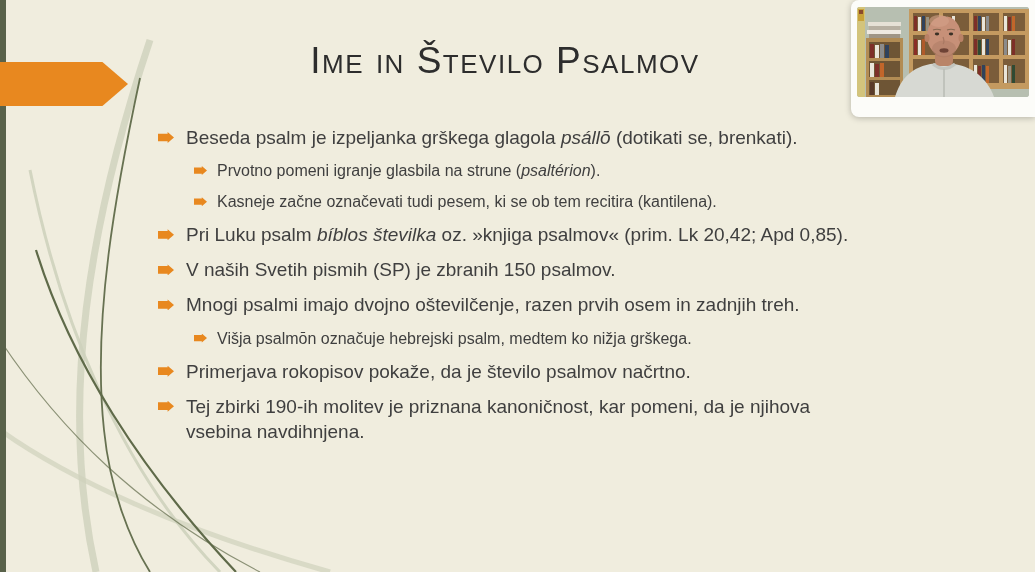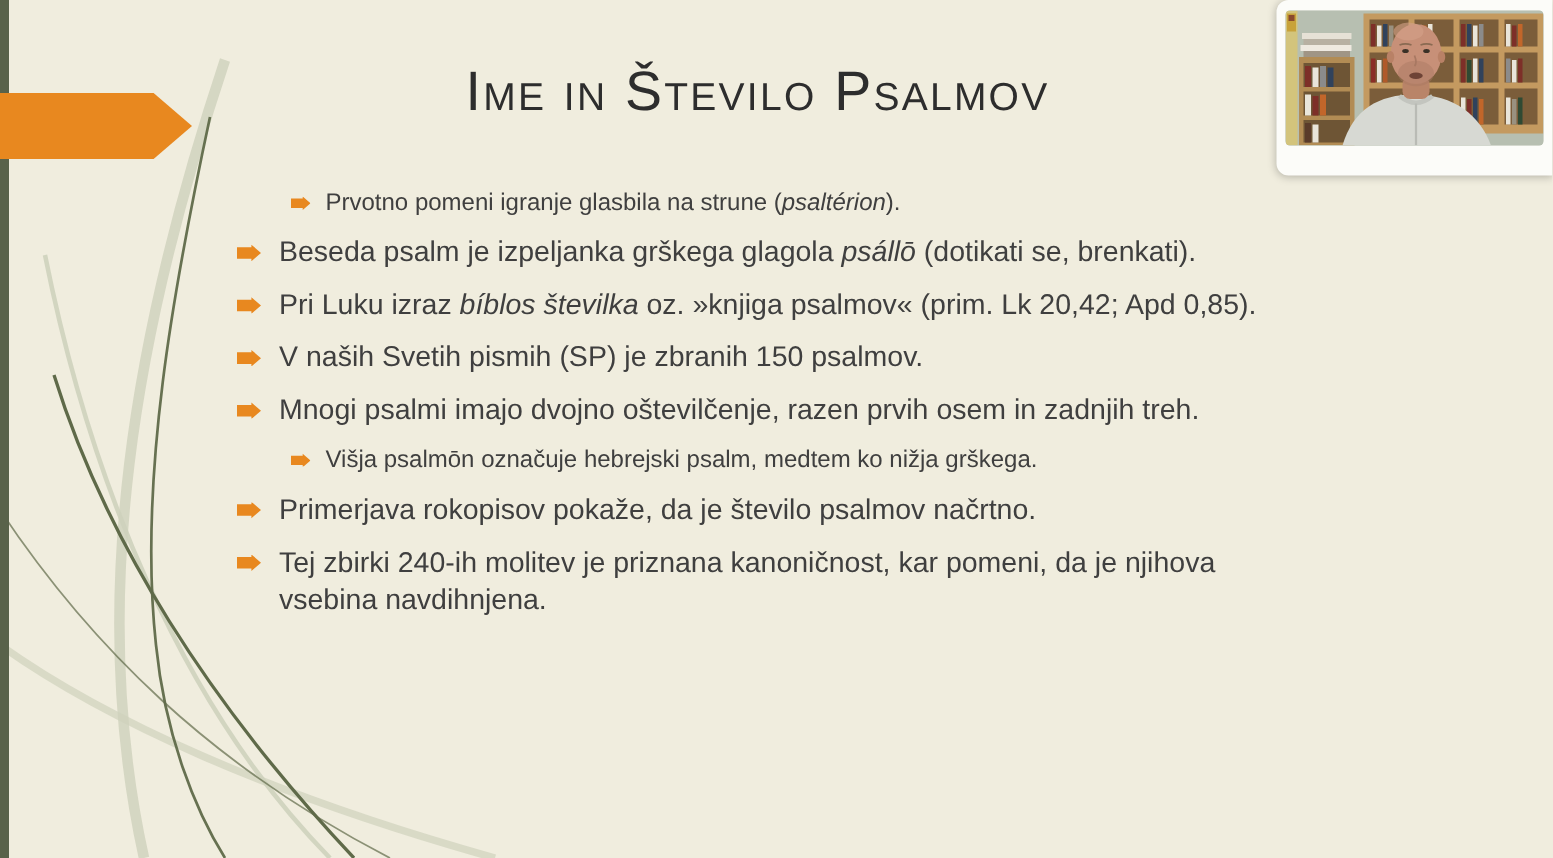--- a/index.html
+++ b/index.html
@@ -75,51 +75,55 @@
     <path d="M36,250 C70,360 140,470 236,572" fill="none" style="stroke:var(--wisp-dark)" stroke-width="2.2"></path>
     <path d="M0,340 C60,430 140,510 260,572" fill="none" style="stroke:var(--wisp-dark)" stroke-width="1.2" opacity="0.7"></path>
   </svg>
 
   <div class="edge-bar"></div>
   <div class="banner"></div>
 
   <div class="title">Ime in Število Psalmov</div>
 
   <div class="content">
+      <div class="bullet level1">
+        <span class="ar"></span>
+        <span class="tx"><span>Beseda psalm je izpeljanka grškega glagola </span><i>psállō</i><span> (dotikati se, brenkati).</span></span>
+      </div>
       <div class="bullet level2">
         <span class="ar"></span>
         <span class="tx"><span>Prvotno pomeni igranje glasbila na strune (</span><i>psaltérion</i><span>).</span></span>
       </div>
-      <div class="bullet level1">
-        <span class="ar"></span>
-        <span class="tx"><span>Beseda psalm je izpeljanka grškega glagola </span><i>psállō</i><span> (dotikati se, brenkati).</span></span>
-      </div>
-      <div class="bullet level1">
-        <span class="ar"></span>
-        <span class="tx"><span>Pri Luku izraz </span><i>bíblos številka</i><span> oz. »knjiga psalmov« (prim. Lk 20,42; Apd 0,85).</span></span>
+      <div class="bullet level2">
+        <span class="ar"></span>
+        <span class="tx"><span>Kasneje začne označevati tudi pesem, ki se ob tem recitira (kantilena).</span></span>
+      </div>
+      <div class="bullet level1">
+        <span class="ar"></span>
+        <span class="tx"><span>Pri Luku psalm </span><i>bíblos številka</i><span> oz. »knjiga psalmov« (prim. Lk 20,42; Apd 0,85).</span></span>
       </div>
       <div class="bullet level1">
         <span class="ar"></span>
         <span class="tx"><span>V naših Svetih pismih (SP) je zbranih 150 psalmov.</span></span>
       </div>
       <div class="bullet level1">
         <span class="ar"></span>
         <span class="tx"><span>Mnogi psalmi imajo dvojno oštevilčenje, razen prvih osem in zadnjih treh.</span></span>
       </div>
       <div class="bullet level2">
         <span class="ar"></span>
         <span class="tx"><span>Višja psalmōn označuje hebrejski psalm, medtem ko nižja grškega.</span></span>
       </div>
       <div class="bullet level1">
         <span class="ar"></span>
         <span class="tx"><span>Primerjava rokopisov pokaže, da je število psalmov načrtno.</span></span>
       </div>
       <div class="bullet level1">
         <span class="ar"></span>
-        <span class="tx"><span>Tej zbirki 240-ih molitev je priznana kanoničnost, kar pomeni, da je njihova vsebina navdihnjena.</span></span>
+        <span class="tx"><span>Tej zbirki 190-ih molitev je priznana kanoničnost, kar pomeni, da je njihova vsebina navdihnjena.</span></span>
       </div>
     </div>
 
   <div class="webcam-card">
     <div class="webcam-video">
       <svg width="172" height="90" viewBox="0 0 172 90" aria-hidden="true">
 
         <rect x="0" y="0" width="172" height="90" fill="#b7bfb1"></rect>
 
         <rect x="0" y="0" width="8" height="90" fill="#d3c47c"></rect>

